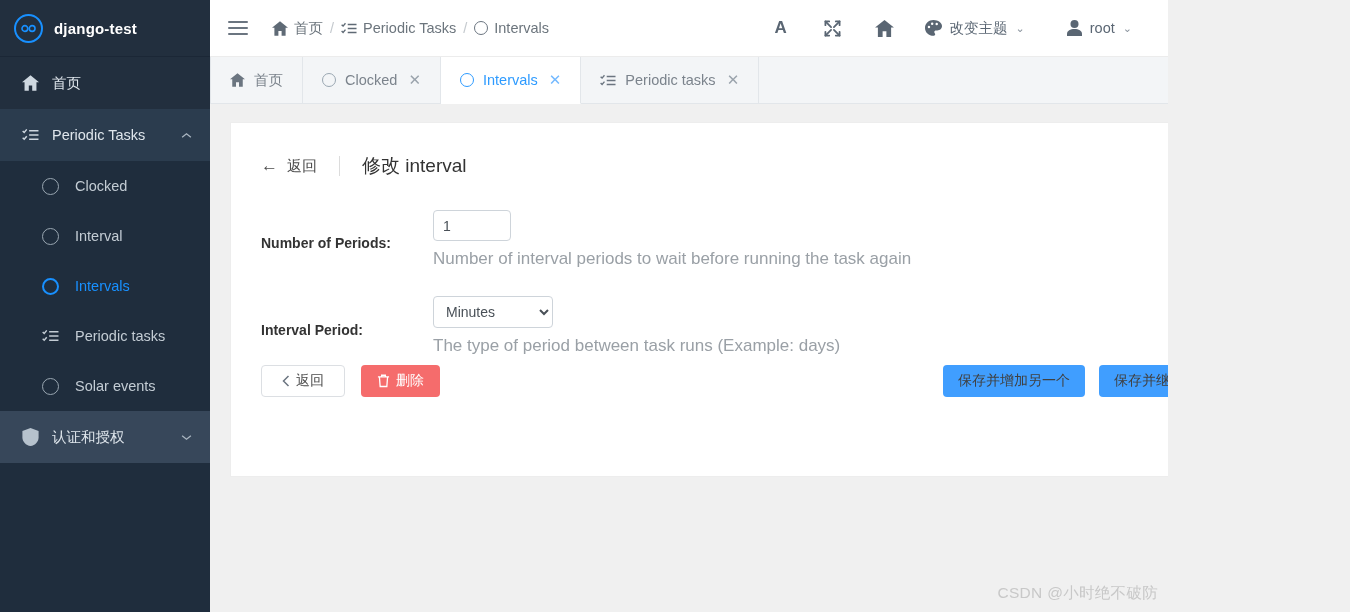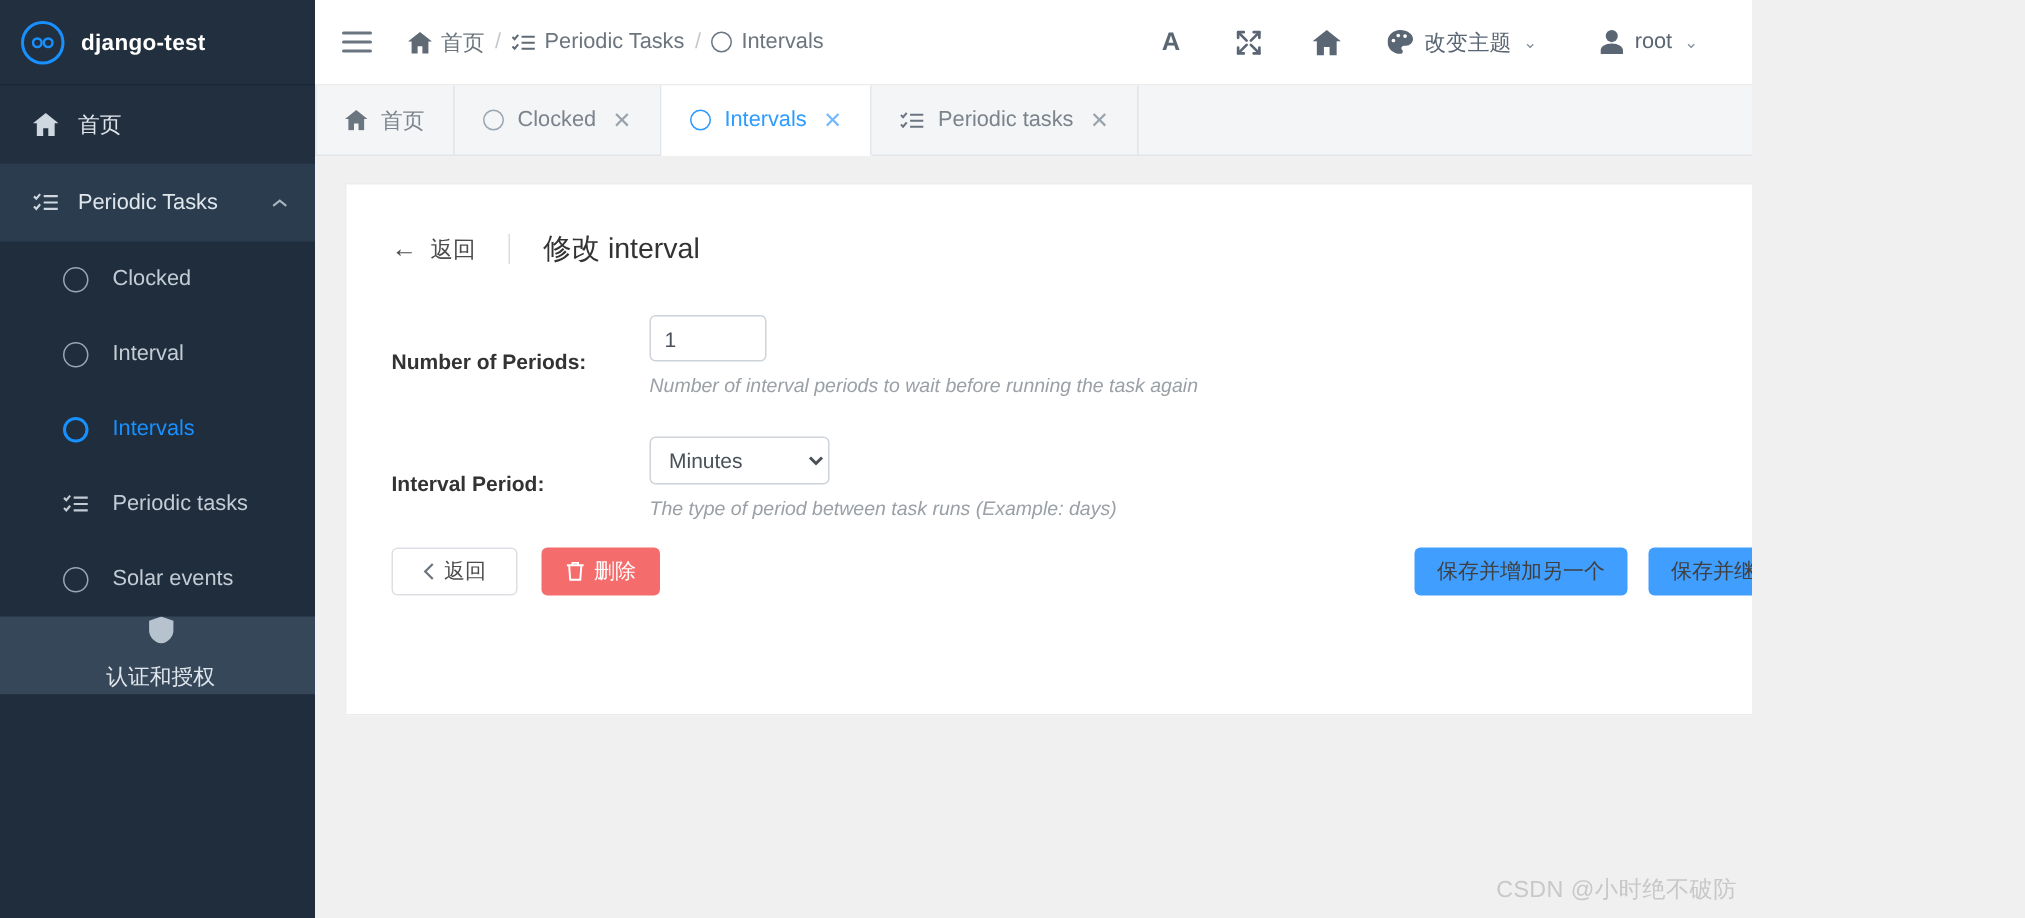--- a/index.html
+++ b/index.html
@@ -45,21 +45,21 @@
   }
   .nav-group-head .grp-label { flex: 1; }
   .nav-item {
     height: 50px; display: flex; align-items: center; gap: 16px;
     padding-left: 42px; font-size: 14.5px; color: #c3ccd4;
   }
   .nav-item.active { color: #1890ff; }
   .nav-sec {
     height: 52px; display: flex; align-items: center; gap: 13px;
     padding: 0 18px 0 22px; background: #37475a;
-    color: #dfe6ec; font-size: 14.5px; flex-direction: column;
+    color: #dfe6ec; font-size: 14.5px;
   }
   .nav-sec .grp-label { flex: 1; }
   .sb-fill { flex: 1; background: #1f2d3d; }
 
   .ico { display: inline-flex; align-items: center; justify-content: center; flex: none; }
   .ring {
     width: 17px; height: 17px; border-radius: 50%;
     border: 1.6px solid #9aa7b2;
   }
   .nav-item.active .ring { border-color: #1890ff; border-width: 2px; }
@@ -124,21 +124,21 @@
   .tinput {
     width: 78px; height: 31px; border: 1px solid #ced4da; border-radius: 4px;
     padding: 0 9px; font-size: 14px; color: #495057; background: #fff;
     font-family: "Liberation Sans", sans-serif;
   }
   .tselect {
     width: 120px; height: 32px; border: 1px solid #ced4da; border-radius: 4px;
     padding: 0 8px; font-size: 14px; color: #495057; background: #fff;
     font-family: "Liberation Sans", sans-serif;
   }
-  .fhelp { margin-top: 8px; font-size: 13px; color: #9aa0a6; font-style: italic; }
+  .fhelp { margin-top: 8px; font-size: 17px; color: #9aa0a6; }
 
   .actions { position: absolute; left: 30px; right: 30px; top: 242px; display: flex; align-items: center; }
   .btn { border: none; border-radius: 4px; height: 32px; font-size: 14px; cursor: pointer;
          display: inline-flex; align-items: center; justify-content: center; gap: 6px;
          font-family: "Liberation Sans", sans-serif; }
   .btn-back { background: #ffffff; border: 1px solid #dcdfe3; color: #4c4c4c; padding: 0 20px; }
   .btn-del { background: #f56c6c; color: #ffffff; padding: 6px 16px; margin-left: 16px; }
   .act-spacer { flex: 1; }
   .btn-primary { background: #409eff; color: #404040; padding: 0 15px; margin-left: 14px; }
 

